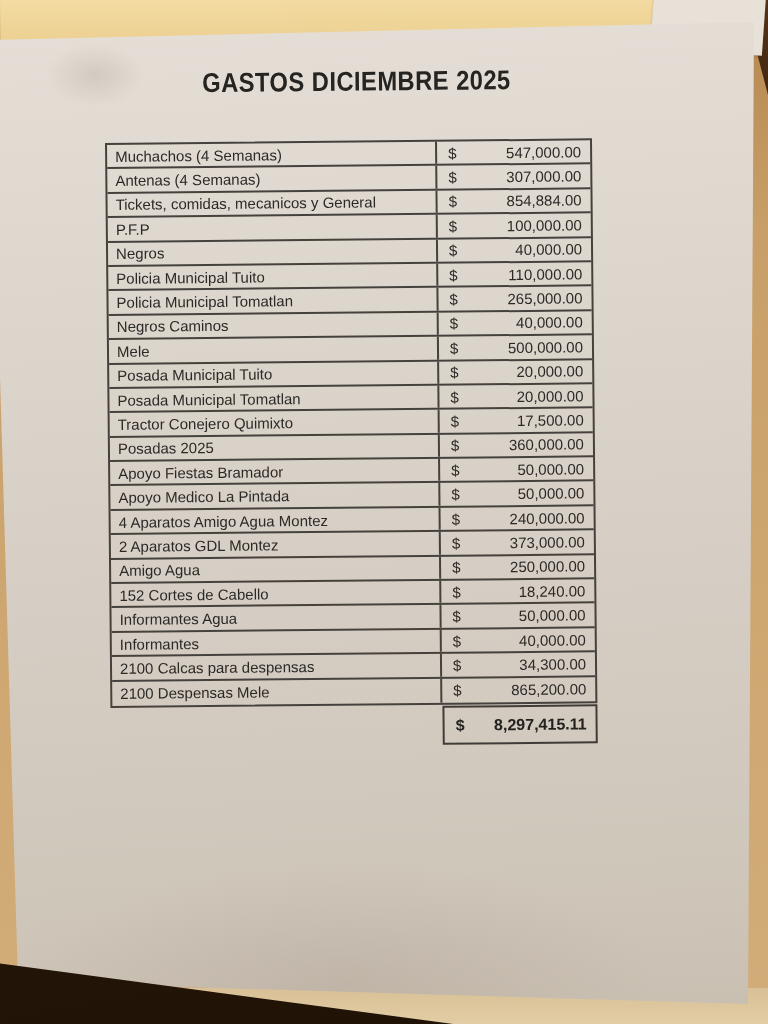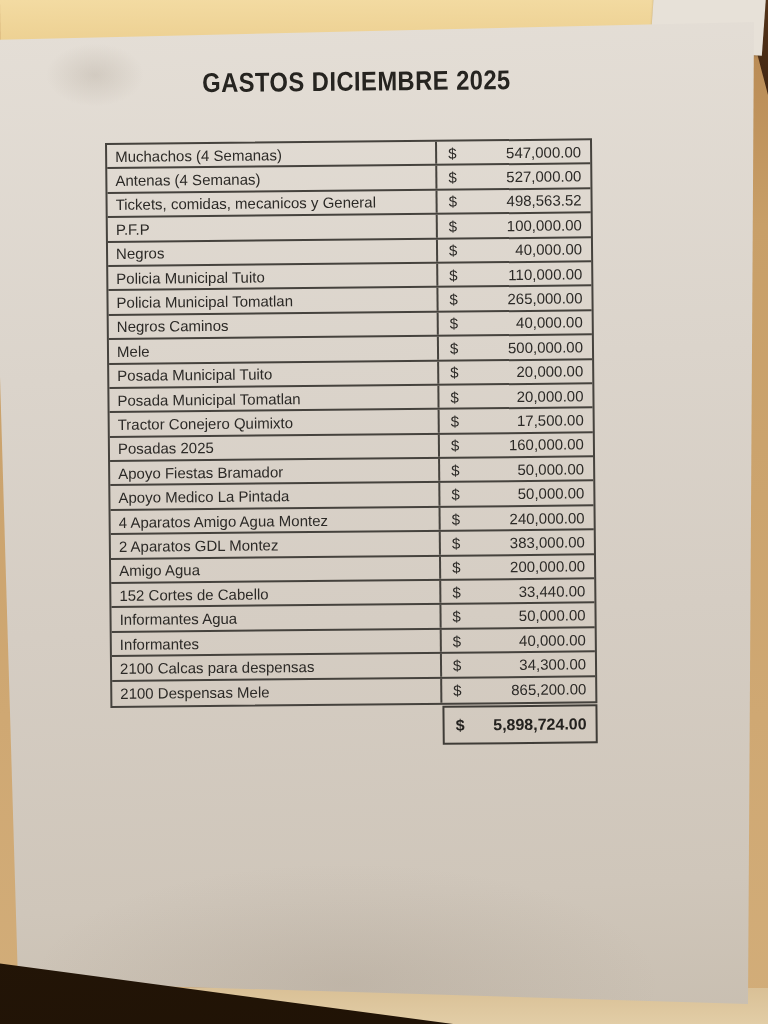--- a/index.html
+++ b/index.html
@@ -82,29 +82,29 @@
     <div class="cell amount">
       <span>$</span>
       <span>547,000.00</span>
     </div>
   </div>
 
   <div class="tbl-row">
     <div class="cell label">Antenas (4 Semanas)</div>
     <div class="cell amount">
       <span>$</span>
-      <span>527,000.00</span>
+      <span>307,000.00</span>
     </div>
   </div>
 
   <div class="tbl-row">
     <div class="cell label">Tickets, comidas, mecanicos y General</div>
     <div class="cell amount">
       <span>$</span>
-      <span>498,563.52</span>
+      <span>854,884.00</span>
     </div>
   </div>
 
   <div class="tbl-row">
     <div class="cell label">P.F.P</div>
     <div class="cell amount">
       <span>$</span>
       <span>100,000.00</span>
     </div>
   </div>
@@ -170,21 +170,21 @@
     <div class="cell amount">
       <span>$</span>
       <span>17,500.00</span>
     </div>
   </div>
 
   <div class="tbl-row">
     <div class="cell label">Posadas 2025</div>
     <div class="cell amount">
       <span>$</span>
-      <span>160,000.00</span>
+      <span>360,000.00</span>
     </div>
   </div>
 
   <div class="tbl-row">
     <div class="cell label">Apoyo Fiestas Bramador</div>
     <div class="cell amount">
       <span>$</span>
       <span>50,000.00</span>
     </div>
   </div>
@@ -202,37 +202,37 @@
     <div class="cell amount">
       <span>$</span>
       <span>240,000.00</span>
     </div>
   </div>
 
   <div class="tbl-row">
     <div class="cell label">2 Aparatos GDL Montez</div>
     <div class="cell amount">
       <span>$</span>
-      <span>383,000.00</span>
+      <span>373,000.00</span>
     </div>
   </div>
 
   <div class="tbl-row">
     <div class="cell label">Amigo Agua</div>
     <div class="cell amount">
       <span>$</span>
-      <span>200,000.00</span>
+      <span>250,000.00</span>
     </div>
   </div>
 
   <div class="tbl-row">
     <div class="cell label">152 Cortes de Cabello</div>
     <div class="cell amount">
       <span>$</span>
-      <span>33,440.00</span>
+      <span>18,240.00</span>
     </div>
   </div>
 
   <div class="tbl-row">
     <div class="cell label">Informantes Agua</div>
     <div class="cell amount">
       <span>$</span>
       <span>50,000.00</span>
     </div>
   </div>
@@ -257,17 +257,17 @@
     <div class="cell label">2100 Despensas Mele</div>
     <div class="cell amount">
       <span>$</span>
       <span>865,200.00</span>
     </div>
   </div>
 </div>
 
   <div class="total-box">
     <span>$</span>
-    <span>5,898,724.00</span>
+    <span>8,297,415.11</span>
   </div>
 </div>
 
 <div class="desk-shadow"></div>
 
 </body></html>

